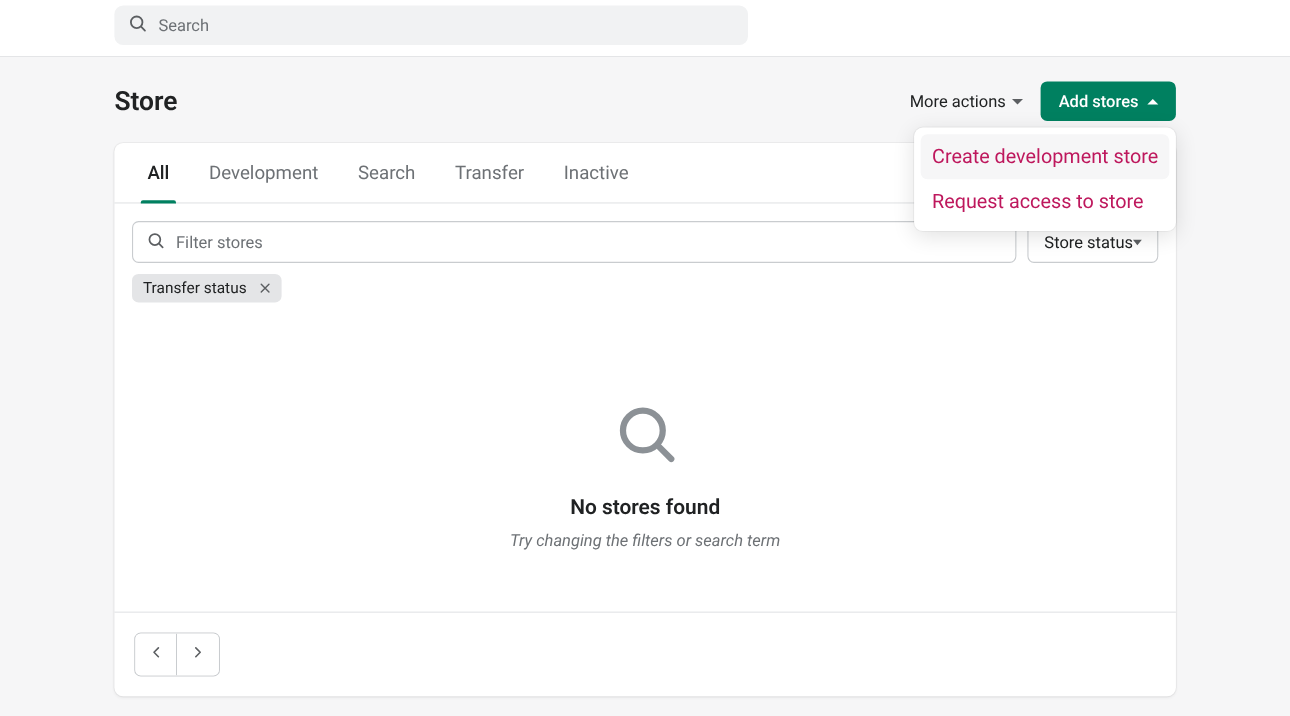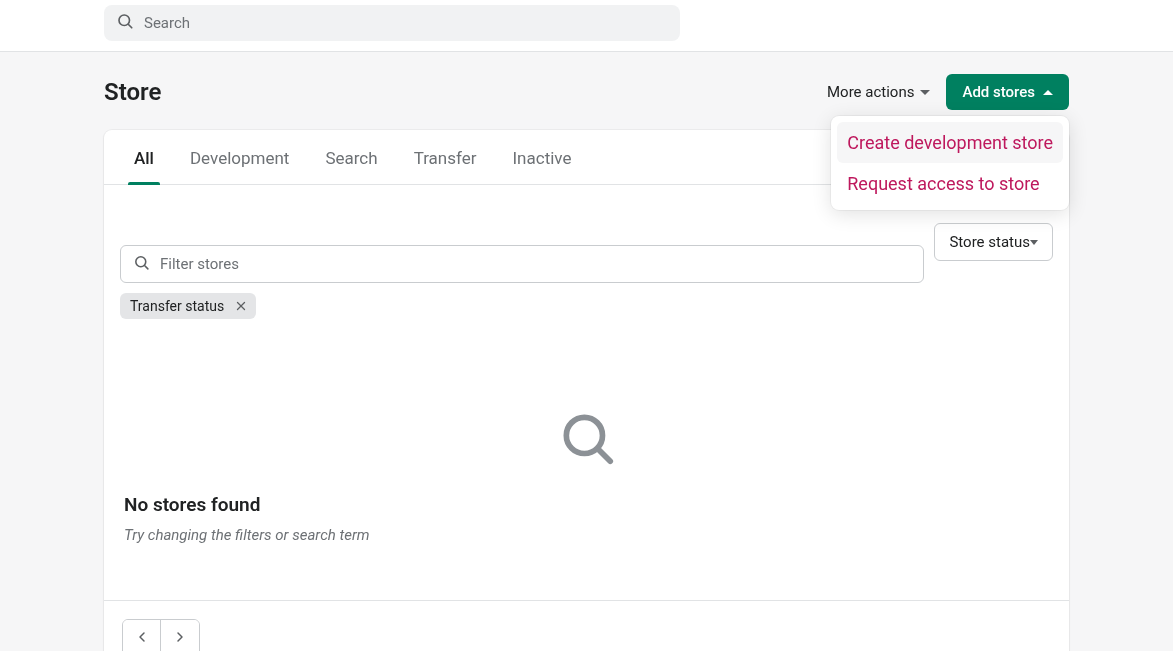--- a/index.html
+++ b/index.html
@@ -168,21 +168,20 @@
     }
     .filter-search {
       flex: 1;
       display: flex;
       align-items: center;
       border: 1px solid #c9cccf;
       border-radius: 6px;
       height: 38px;
       padding: 0 12px;
       gap: 10px;
-      margin-top: 44px;
     }
     .filter-search svg { color: #5c5f62; }
     .filter-search input {
       border: none;
       outline: none;
       font-size: 15px;
       flex: 1;
       color: #202223;
     }
     .filter-search input::placeholder { color: #6d7175; }
@@ -217,20 +216,21 @@
       display: inline-flex;
       align-items: center;
       justify-content: center;
       width: 18px;
       height: 18px;
       color: #5c5f62;
       cursor: pointer;
     }
 
     .empty {
+      text-align: center;
       padding: 72px 20px 56px;
     }
     .empty-icon {
       color: #8c9196;
       margin-bottom: 24px;
       display: flex;
       justify-content: center;
     }
     .empty-title {
       font-size: 19px;

